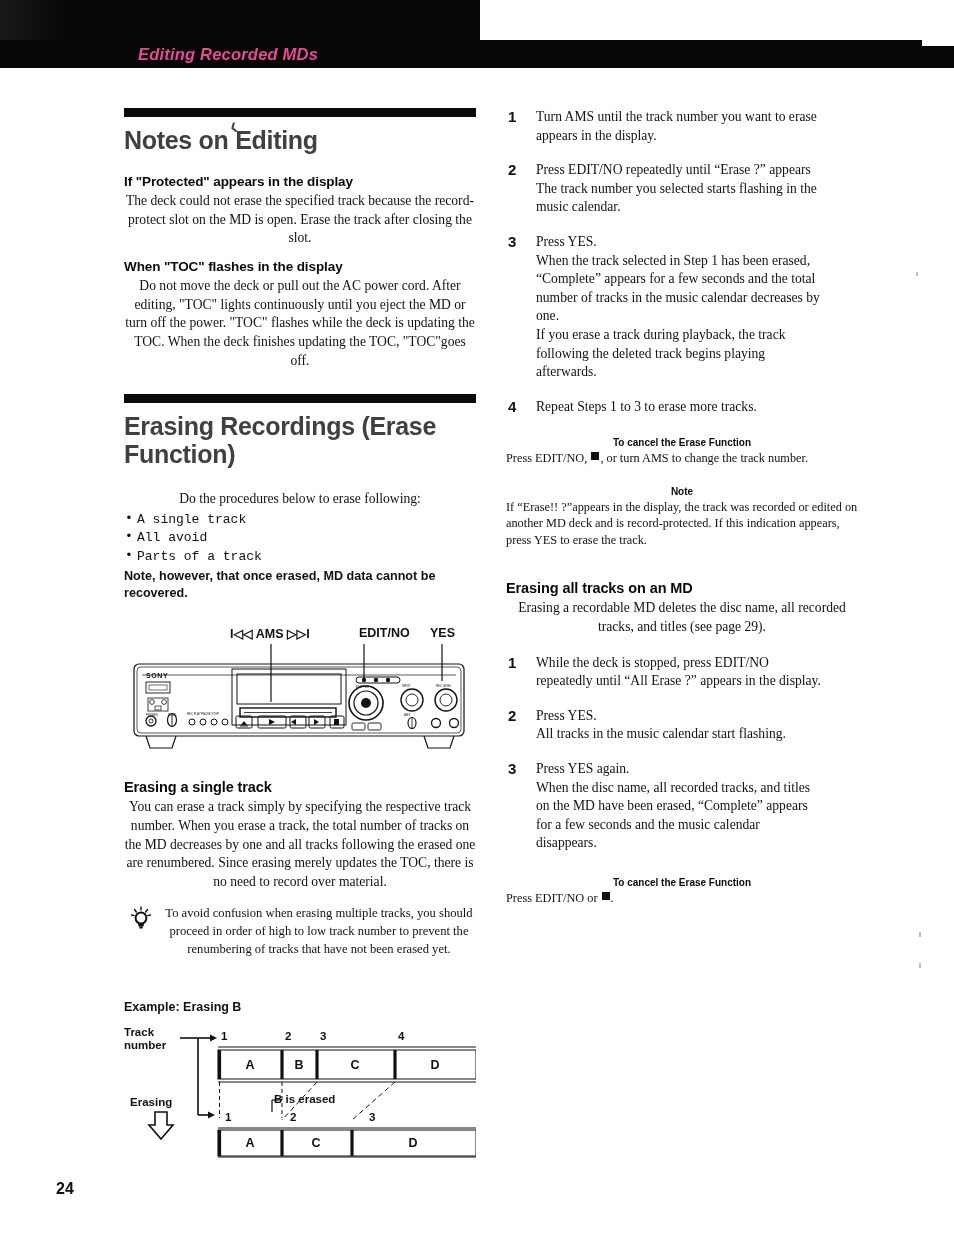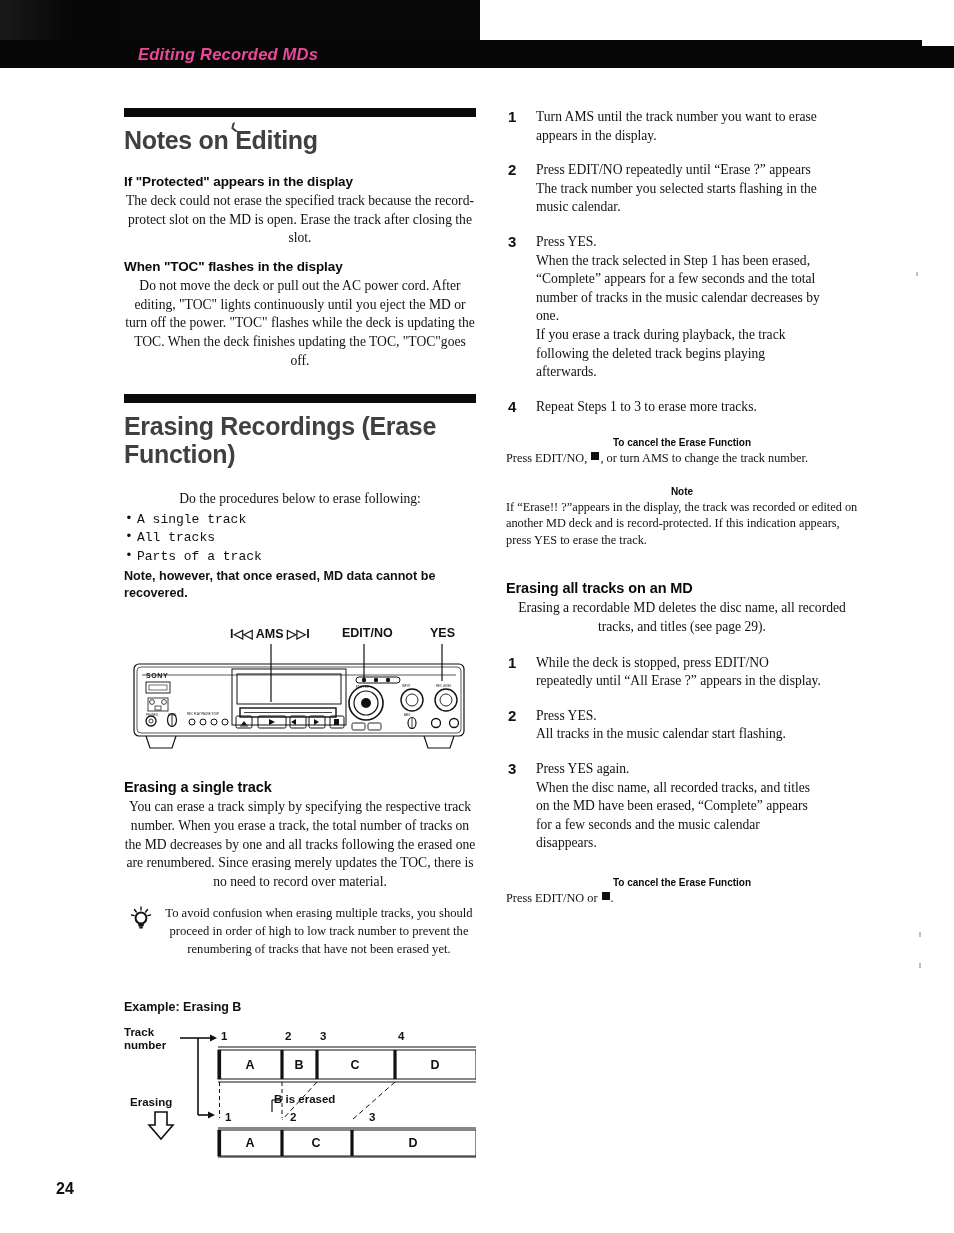--- a/index.html
+++ b/index.html
@@ -164,28 +164,28 @@
   <h1 class="sec">
     <span>Erasing Recordings (Erase</span><br>
     <span>Function)</span>
   </h1>
 
   <div style="height:16px;"></div>
 
   <p class="body" style="margin-bottom:2px;">Do the procedures below to erase following:</p>
   <ul class="bullets">
     <li>A single track</li>
-    <li>All tracks</li>
+    <li>All avoid</li>
     <li>Parts of a track</li>
   </ul>
   <p class="boldnote">Note, however, that once erased, MD data cannot be recovered.</p>
 
   <div id="deck-fig">
     <div class="cap" style="left:106px;">I◁◁ AMS ▷▷I</div>
-    <div class="cap" style="left:218px;">EDIT/NO</div>
+    <div class="cap" style="left:235px;">EDIT/NO</div>
     <div class="cap" style="left:306px;">YES</div>
 
     <svg width="352" height="135" viewBox="0 0 352 135">
       <g stroke="#111" fill="none" stroke-width="1.2">
 
         <line x1="147" y1="18" x2="147" y2="76"></line>
         <line x1="240" y1="18" x2="240" y2="50"></line>
         <line x1="318" y1="18" x2="318" y2="55"></line>
         <line x1="240" y1="50" x2="240" y2="52"></line>
 

